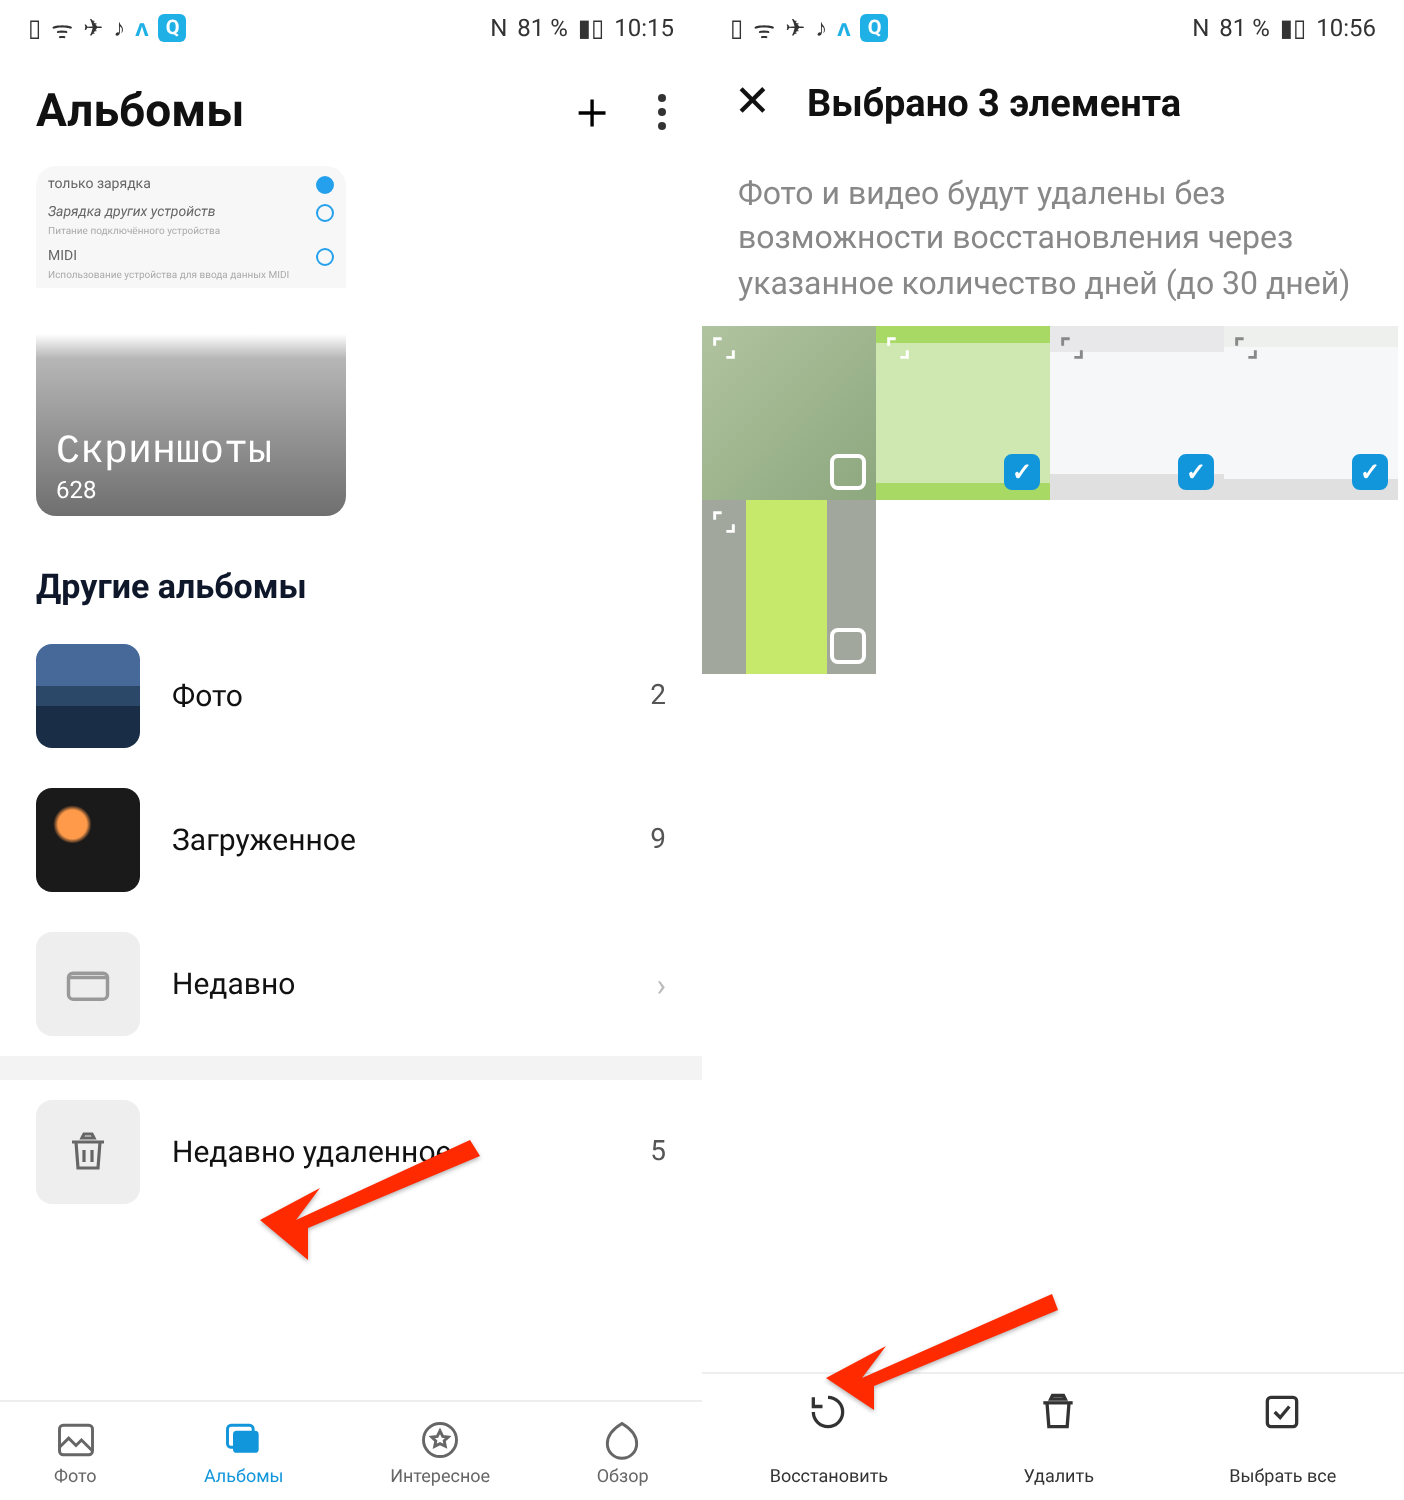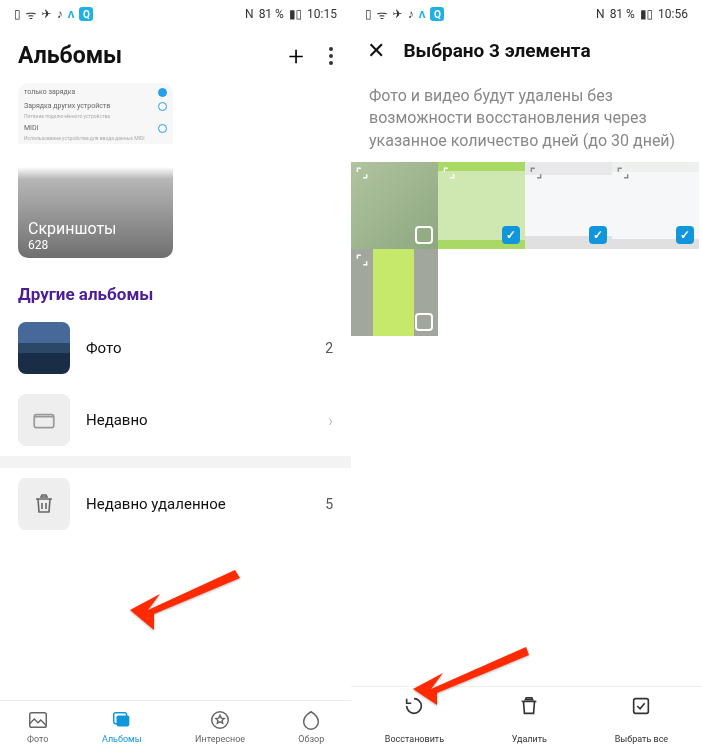--- a/index.html
+++ b/index.html
@@ -14,23 +14,23 @@
 .header .actions { display:flex; gap:20px; align-items:center; }
 .plus { font-size:26px; font-weight:300; }
 .dots { display:flex; flex-direction:column; gap:3px; }
 .dots span { width:4px; height:4px; border-radius:50%; background:#333; }
 .card-pinned { margin:4px 18px 0; width:155px; height:175px; border-radius:10px; overflow:hidden; position:relative; background:linear-gradient(180deg,#f7f7f7 0 35%, #fff 35% 48%, #b6b6b6 55%, #6f6f6f 100%); }
 .card-pinned .mini { font-size:7px; color:#666; padding:5px 6px 2px; display:flex; justify-content:space-between; }
 .card-pinned .mini .chk { width:9px; height:9px; border-radius:50%; border:1.5px solid #24a0ed; }
 .card-pinned .mini .chk.on { background:#24a0ed; border-color:#24a0ed;}
 .card-pinned .micro { font-size:5px; color:#aaa; padding:0 6px 2px;}
 .card-pinned .label { position:absolute; bottom:6px; left:10px; color:#fff; }
-.card-pinned .label .t { font-size:16px; }
+.card-pinned .label .t { font-size:20px;font-family:Liberation Mono, monospace; }
 .card-pinned .label .c { font-size:12px; }
-.section-title { font-size:17px; font-weight:700; padding:26px 18px 8px; color:#4c1d95;}
+.section-title { font-size:17px; font-weight:700; padding:26px 18px 8px; color:#0f172a;}
 .list { padding:0 18px; }
 .list-item { display:flex; align-items:center; height:72px; gap:16px;}
 .thumb { width:52px; height:52px; border-radius:8px; background:#ddd; display:flex; align-items:center; justify-content:center; overflow:hidden;}
 .thumb.photo { background:linear-gradient(180deg,#46699a 0 40%,#2b4869 40% 60%,#1a2d46 60% 100%);}
 .thumb.download { background:radial-gradient(circle at 35% 35%, #ff9a4a 0 15%, #1a1a1a 20% 100%);}
 .thumb.other { background:#eee; color:#888;}
 .thumb.deleted { background:#eee; color:#666;}
 .li-label { flex:1; font-size:15px; color:#111; }
 .li-count { font-size:14px; color:#555; }
 .chev { color:#bbb; font-size:16px; margin-left:6px;}
@@ -94,21 +94,21 @@
             <span></span>
           </div>
     </div>
   </div>
 
   <div class="card-pinned">
     <div class="mini">
           <span>только зарядка</span>
           <span class="chk on"></span>
         </div>
-    <div class="mini" style="padding-top:3px;">
+    <div class="mini" style="padding-top:3px;font-style:italic;">
           <span>Зарядка других устройств</span>
           <span class="chk"></span>
         </div>
     <div class="micro">Питание подключённого устройства</div>
     <div class="mini" style="padding-top:3px;">
           <span>MIDI</span>
           <span class="chk"></span>
         </div>
     <div class="micro">Использование устройства для ввода данных MIDI</div>
     <div class="label">
@@ -119,20 +119,25 @@
 
   <div class="section-title">Другие альбомы</div>
 
   <div class="list">
     <div class="list-item">
       <div class="thumb photo"></div>
       <div class="li-label">Фото</div>
       <div class="li-count">2</div>
     </div>
     <div class="list-item">
+      <div class="thumb download"></div>
+      <div class="li-label">Загруженное</div>
+      <div class="li-count">9</div>
+    </div>
+    <div class="list-item">
       <div class="thumb other">
         <svg width="26" height="26" viewBox="0 0 24 24" fill="none" stroke="#999" stroke-width="1.6">
               <rect x="3" y="7" width="18" height="12" rx="2"></rect>
               <path d="M3 9h18"></path>
             </svg>
       </div>
       <div class="li-label">Недавно</div>
       <div class="chev">›</div>
     </div>
   </div>

